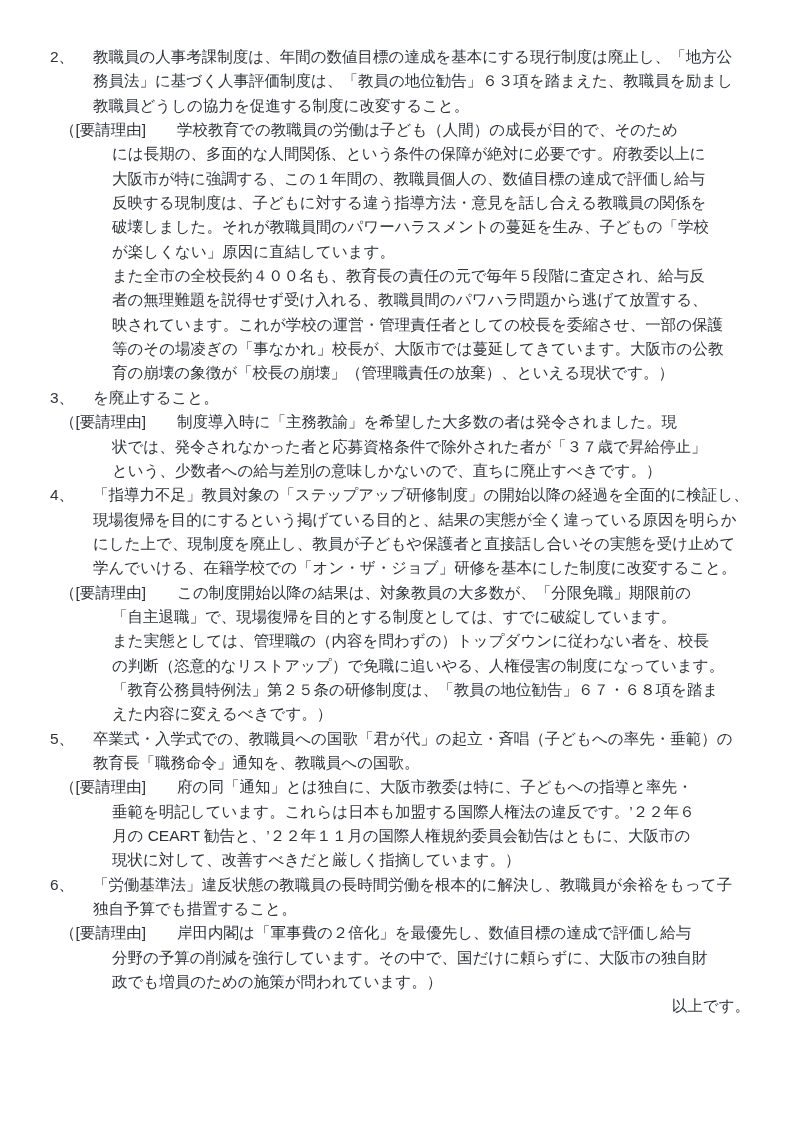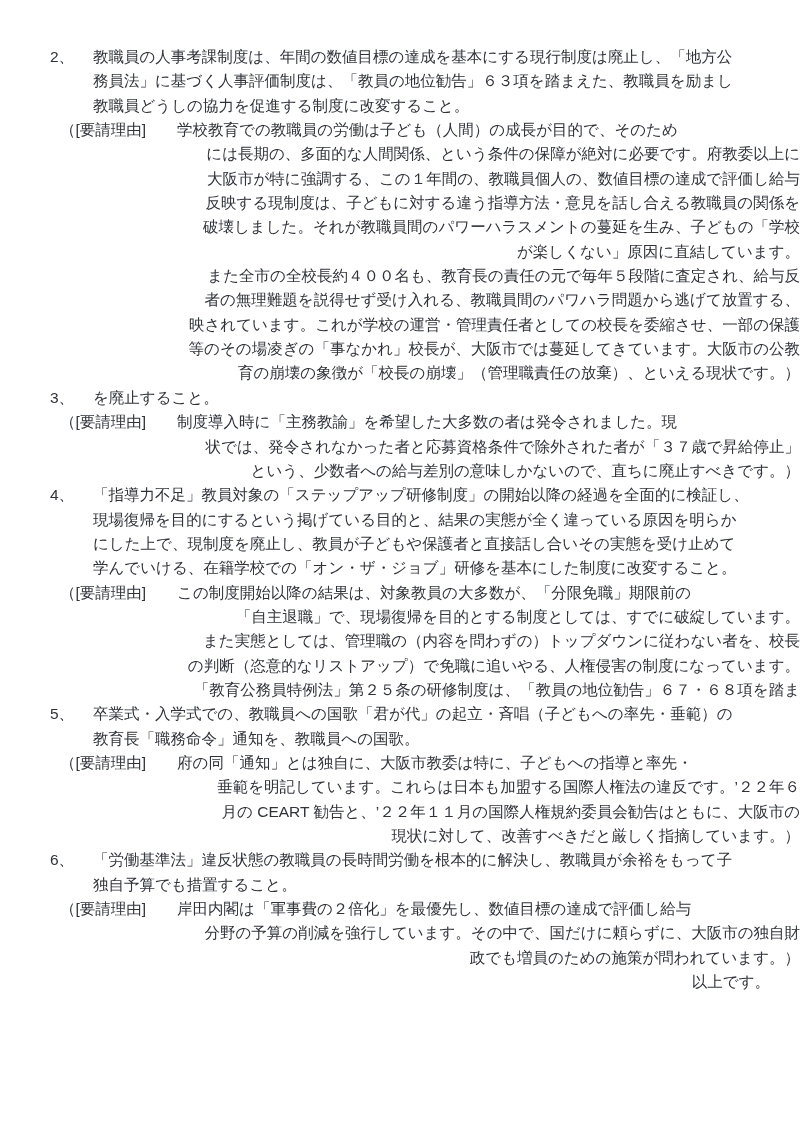--- a/index.html
+++ b/index.html
@@ -27,29 +27,29 @@
     right: 0;
     font-size: 15.5px;
     line-height: 24.35px;
   }
   .line {
     position: relative;
     white-space: pre;
   }
   .lv-item  { padding-left: 93px; }
   .lv-label { padding-left: 60px; }
-  .lv-body  { padding-left: 112px; text-align: right; }
+  .lv-body  { padding-left: 112px; }
   .num {
     position: absolute;
     left: 50px;
     top: 0;
   }
   .closing {
     text-align: right;
-    padding-right: 30px;
+    padding-right: 50px;
     white-space: pre;
   }
 </style>
 </head>
 <body>
 
 <div class="doc" style="background: rgb(255, 255, 255); color: rgb(48, 51, 58);">
   <div class="doc-body">
 
     <div class="line lv-item"><span class="num">2、</span><span class="txt">教職員の人事考課制度は、年間の数値目標の達成を基本にする現行制度は廃止し、「地方公</span></div>
@@ -73,20 +73,21 @@
       <div class="line lv-body"><span class="txt">という、少数者への給与差別の意味しかないので、直ちに廃止すべきです。）</span></div>
       <div class="line lv-item"><span class="num">4、</span><span class="txt">「指導力不足」教員対象の「ステップアップ研修制度」の開始以降の経過を全面的に検証し、</span></div>
       <div class="line lv-item"><span class="txt">現場復帰を目的にするという掲げている目的と、結果の実態が全く違っている原因を明らか</span></div>
       <div class="line lv-item"><span class="txt">にした上で、現制度を廃止し、教員が子どもや保護者と直接話し合いその実態を受け止めて</span></div>
       <div class="line lv-item"><span class="txt">学んでいける、在籍学校での「オン・ザ・ジョブ」研修を基本にした制度に改変すること。</span></div>
       <div class="line lv-label"><span class="txt">（[要請理由]　　この制度開始以降の結果は、対象教員の大多数が、「分限免職」期限前の</span></div>
       <div class="line lv-body"><span class="txt">「自主退職」で、現場復帰を目的とする制度としては、すでに破綻しています。</span></div>
       <div class="line lv-body"><span class="txt">また実態としては、管理職の（内容を問わずの）トップダウンに従わない者を、校長</span></div>
       <div class="line lv-body"><span class="txt">の判断（恣意的なリストアップ）で免職に追いやる、人権侵害の制度になっています。</span></div>
       <div class="line lv-body"><span class="txt">「教育公務員特例法」第２５条の研修制度は、「教員の地位勧告」６７・６８項を踏ま</span></div>
+      <div class="line lv-body"><span class="txt">えた内容に変えるべきです。）</span></div>
       <div class="line lv-item"><span class="num">5、</span><span class="txt">卒業式・入学式での、教職員への国歌「君が代」の起立・斉唱（子どもへの率先・垂範）の</span></div>
       <div class="line lv-item"><span class="txt">教育長「職務命令」通知を、教職員への国歌。</span></div>
       <div class="line lv-label"><span class="txt">（[要請理由]　　府の同「通知」とは独自に、大阪市教委は特に、子どもへの指導と率先・</span></div>
       <div class="line lv-body"><span class="txt">垂範を明記しています。これらは日本も加盟する国際人権法の違反です。’２２年６</span></div>
       <div class="line lv-body"><span class="txt">月の CEART 勧告と、’２２年１１月の国際人権規約委員会勧告はともに、大阪市の</span></div>
       <div class="line lv-body"><span class="txt">現状に対して、改善すべきだと厳しく指摘しています。）</span></div>
       <div class="line lv-item"><span class="num">6、</span><span class="txt">「労働基準法」違反状態の教職員の長時間労働を根本的に解決し、教職員が余裕をもって子</span></div>
       <div class="line lv-item"><span class="txt">独自予算でも措置すること。</span></div>
       <div class="line lv-label"><span class="txt">（[要請理由]　　岸田内閣は「軍事費の２倍化」を最優先し、数値目標の達成で評価し給与</span></div>
       <div class="line lv-body"><span class="txt">分野の予算の削減を強行しています。その中で、国だけに頼らずに、大阪市の独自財</span></div>

